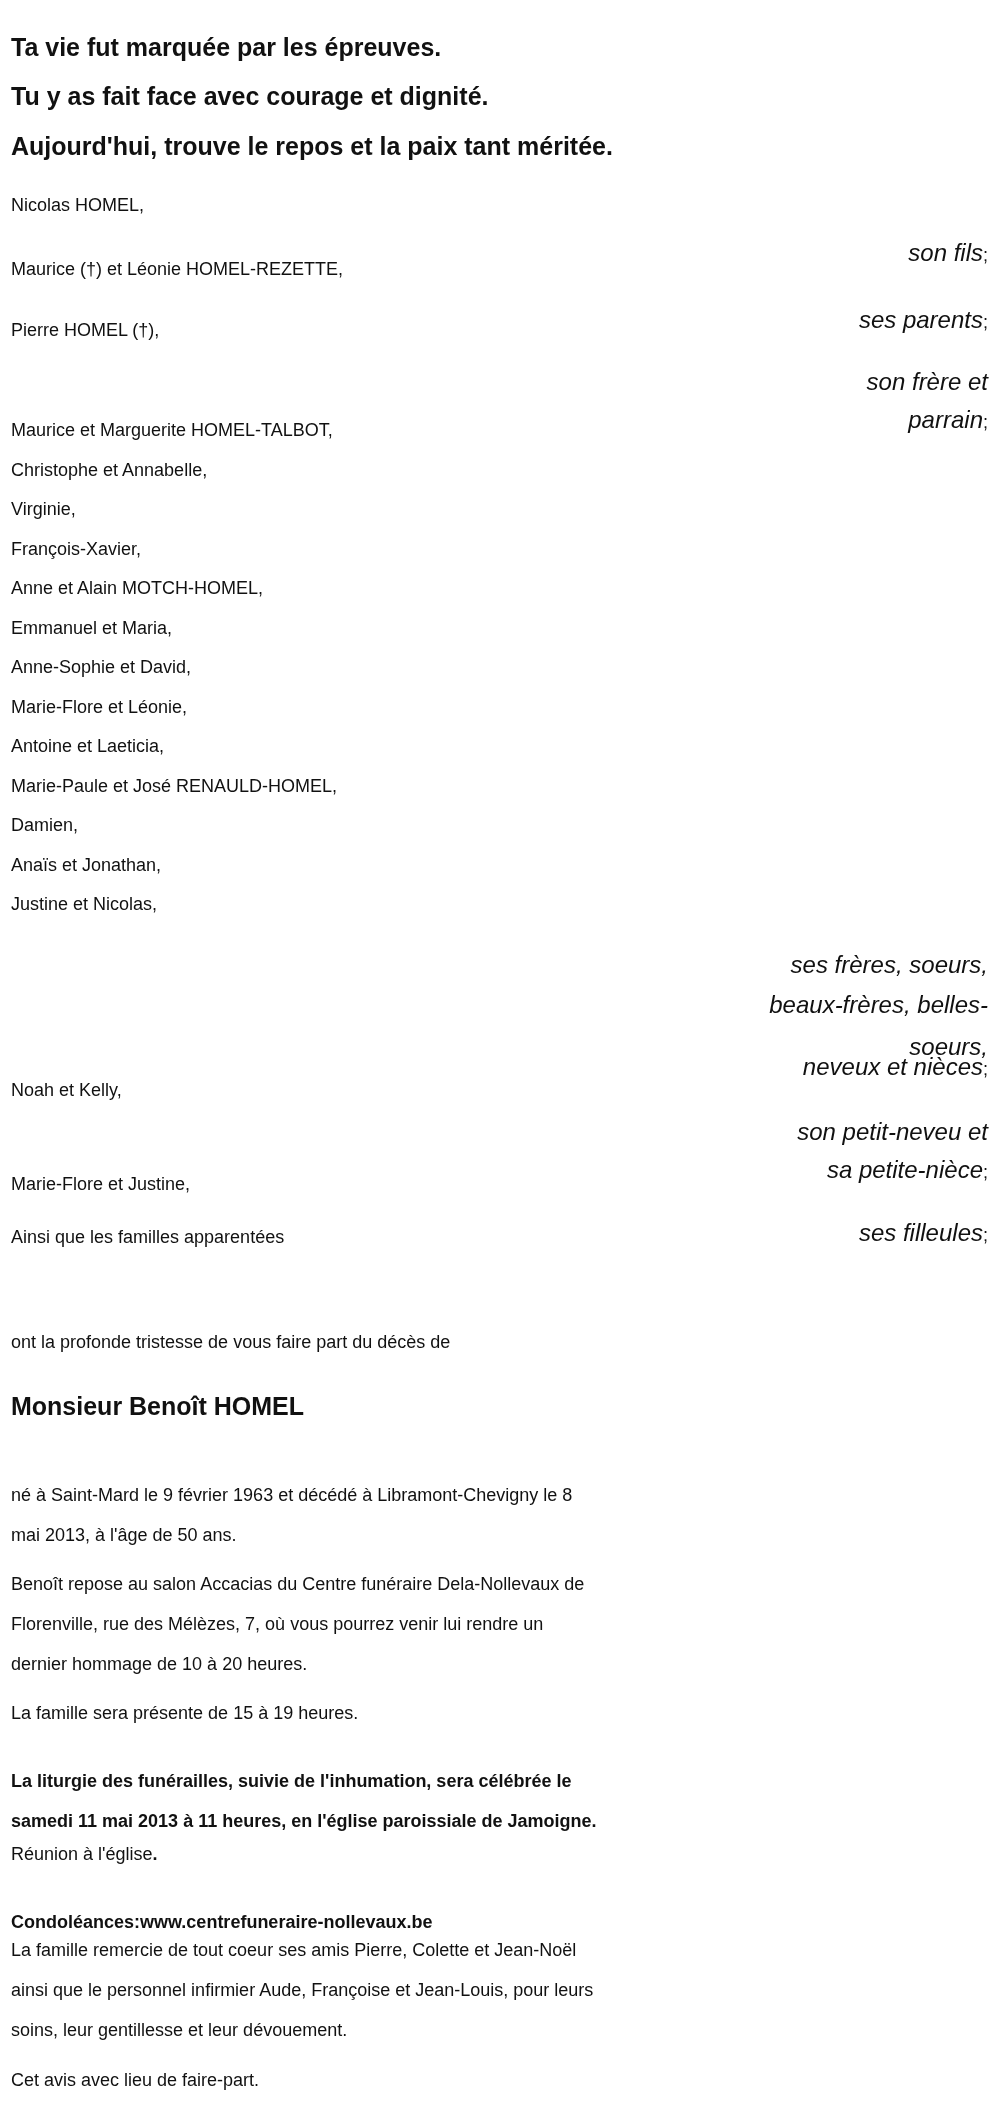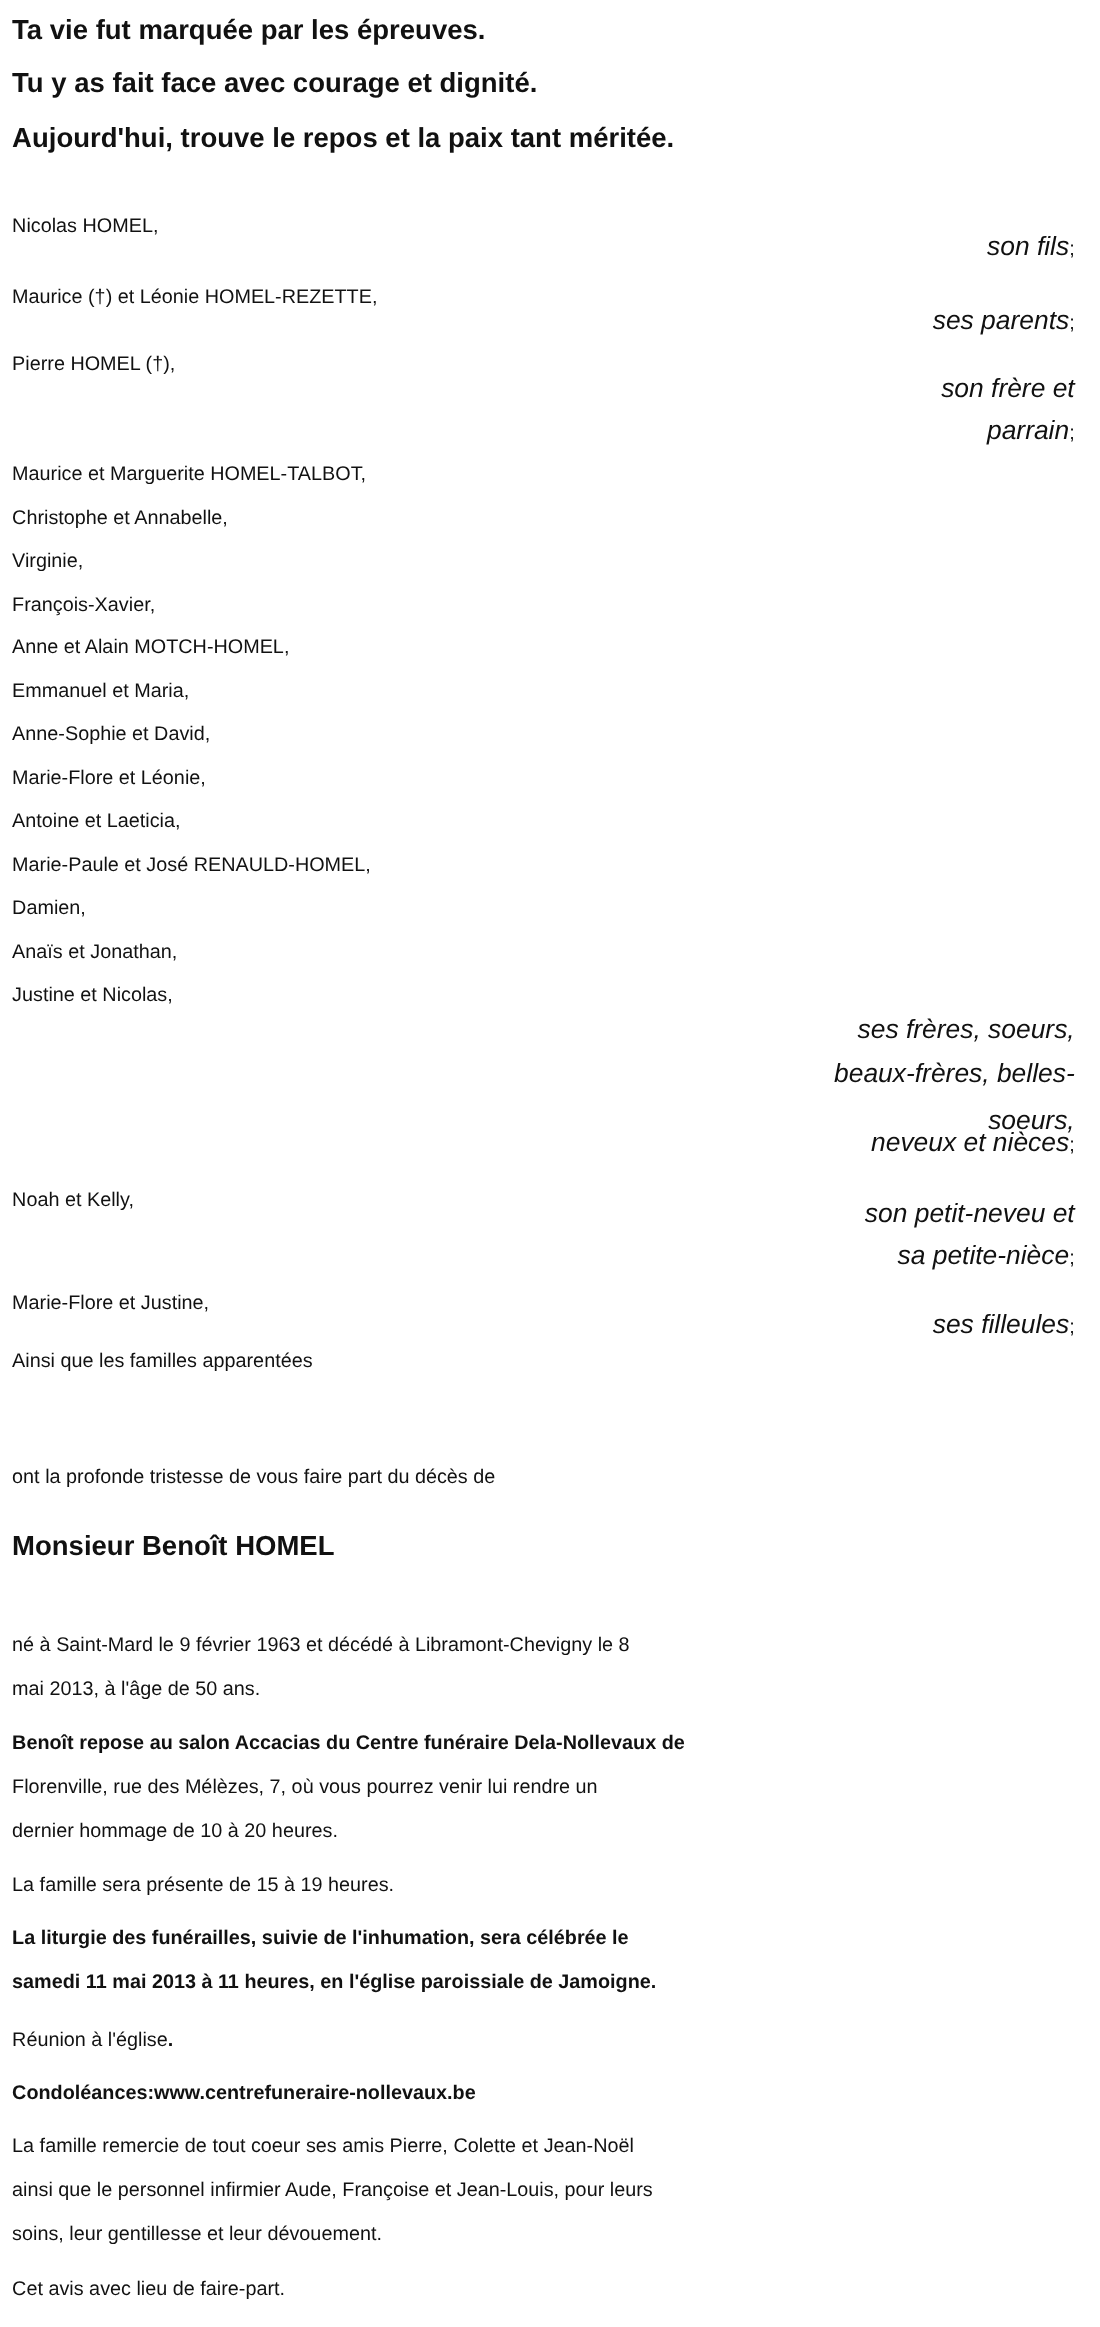--- a/index.html
+++ b/index.html
@@ -5,25 +5,25 @@
   html, body { margin: 0; padding: 0; background: #ffffff; }
   body {
     width: 1000px; height: 2115px; position: relative; overflow: hidden;
     font-family: "Liberation Sans", "DejaVu Sans", sans-serif;
     color: #111111;
   }
   .ln {
     position: absolute; left: 11px; white-space: nowrap;
     font-size: 18px; line-height: 30px; height: 30px;
   }
-  .bold { font-weight: bold; }
+  .bold { font-weight: bold; margin-top: 20px; }
   .intro { font-size: 25px; }
   .role {
-    position: absolute; right: 23px; white-space: nowrap; text-align: right;
-    font-size: 24px; line-height: 30px; height: 30px; font-style: italic;
+    position: absolute; right: 12px; white-space: nowrap; text-align: right;
+    font-size: 24px; line-height: 30px; height: 30px; font-style: italic; margin-top: 28px;
   }
   .role .semi { font-style: normal; font-size: 18px; }
   .title {
     position: absolute; left: 11px; white-space: nowrap;
     font-size: 25px; line-height: 42px; font-weight: bold;
   }
 </style>
 </head>
 <body>
 
@@ -68,21 +68,21 @@
 
 <div class="ln" style="top:1222px;">Ainsi que les familles apparentées</div>
 
 <div class="ln" style="top:1309px;margin-top:18px;">ont la profonde tristesse de vous faire part du décès de</div>
 
 <div class="title" style="top:1385px;">Monsieur Benoît HOMEL</div>
 
 <div class="ln" style="top:1480px;">né à Saint-Mard le 9 février 1963 et décédé à Libramont-Chevigny le 8</div>
 <div class="ln" style="top:1520px;">mai 2013, à l'âge de 50 ans.</div>
 
-<div class="ln" style="top:1569px;font-weight:bold;">Benoît repose au salon Accacias du Centre funéraire Dela-Nollevaux de</div>
+<div class="ln" style="top:1569px;">Benoît repose au salon Accacias du Centre funéraire Dela-Nollevaux de</div>
 <div class="ln" style="top:1609px;">Florenville, rue des Mélèzes, 7, où vous pourrez venir lui rendre un</div>
 <div class="ln" style="top:1649px;">dernier hommage de 10 à 20 heures.</div>
 
 <div class="ln" style="top:1698px;">La famille sera présente de 15 à 19 heures.</div>
 
 <div class="ln bold" style="top:1746px;">La liturgie des funérailles, suivie de l'inhumation, sera célébrée le</div>
 <div class="ln bold" style="top:1786px;">samedi 11 mai 2013 à 11 heures, en l'église paroissiale de Jamoigne.</div>
 
 <div class="ln" style="top:1839px;"><span>Réunion à l'église</span><span class="bold">.</span></div>
 

